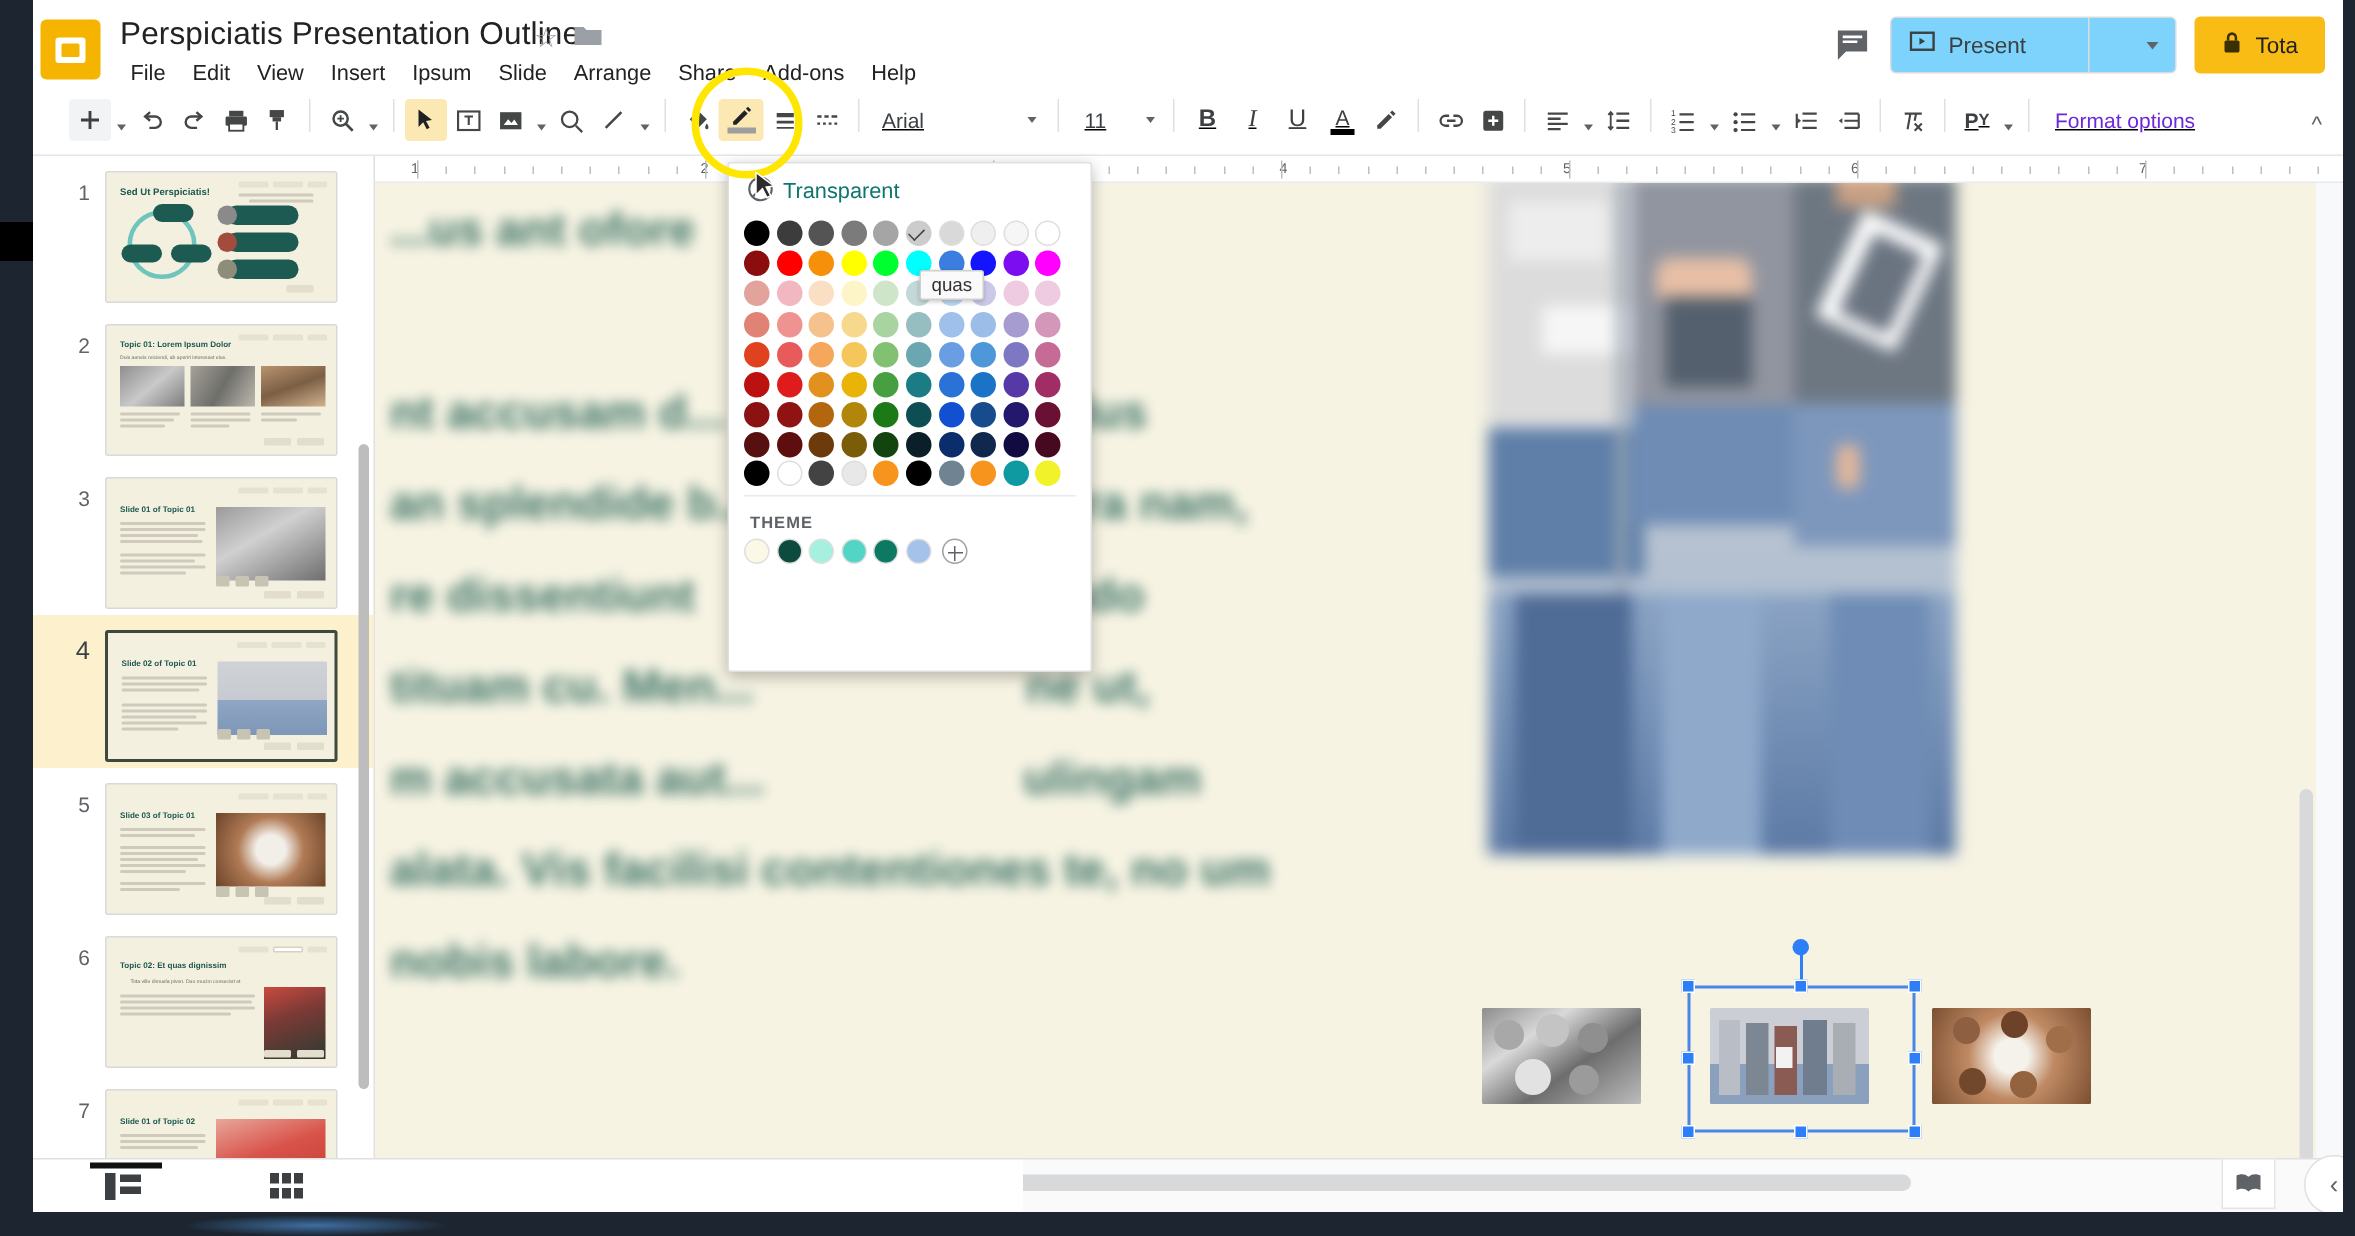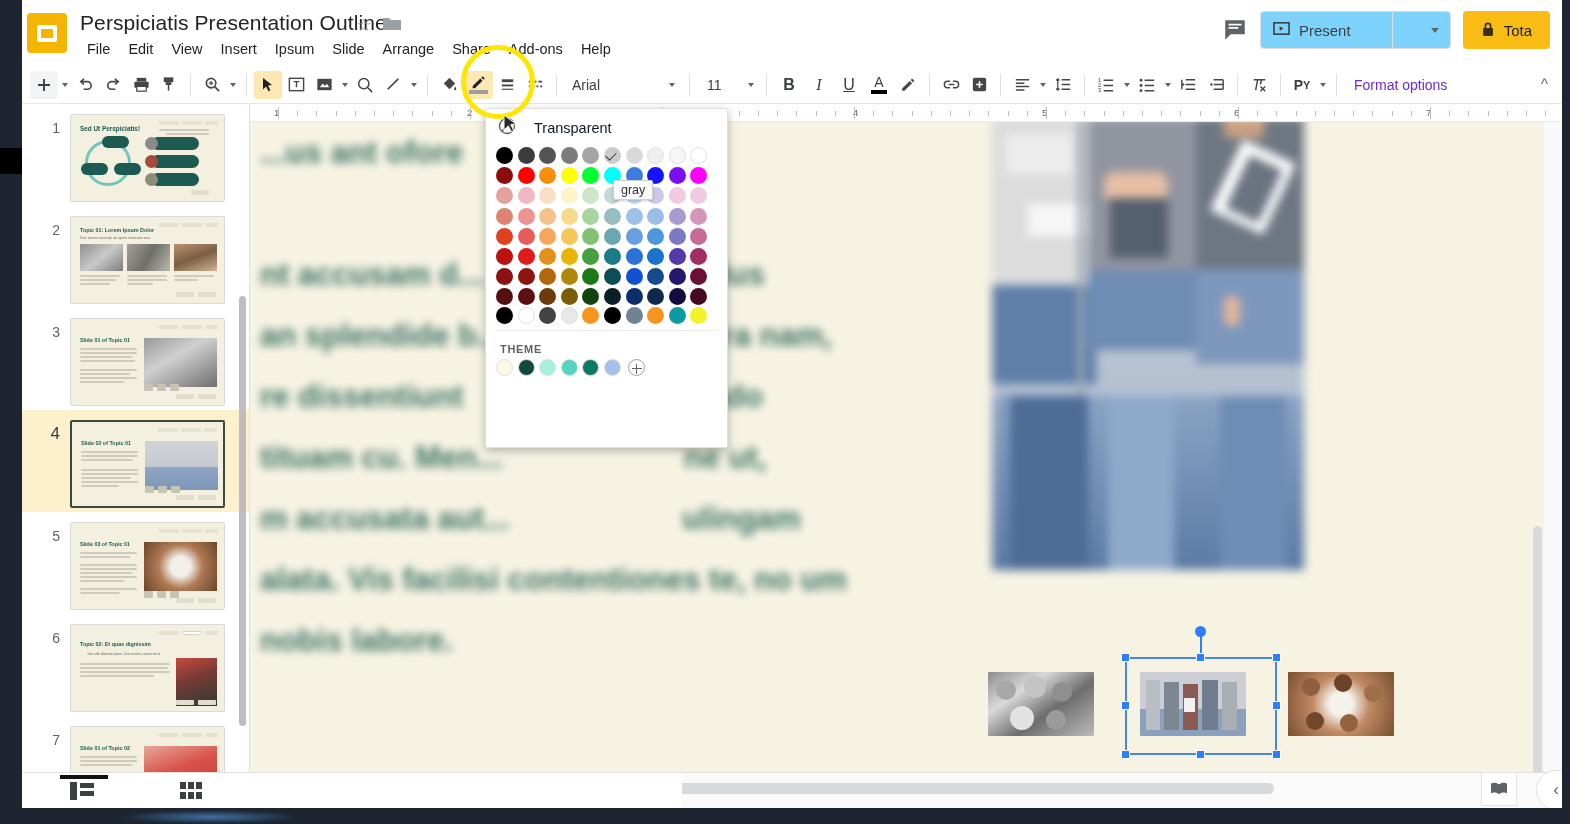--- a/index.html
+++ b/index.html
@@ -65,21 +65,21 @@
   .present-caret { width:30px; height:100%; display:flex; align-items:center; justify-content:center; }
   .btn-share {
     display:flex; align-items:center; gap:9px; height:38px; padding:0 18px;
     background:#F9BC14; border-radius:4px; color:#222; font-size:15px;
   }
 
   
   .toolbar {
     position:absolute; left:0; top:66px; width:1540px; height:38px;
     background:#fff; border-bottom:1px solid #e4e6e8;
-    display:flex; align-items:center; padding-left:8px;
+    display:flex; padding-left:24px;text-decoration:underline;
   }
   .tbtn {
     height:28px; min-width:28px; display:flex; align-items:center; justify-content:center;
     border-radius:3px; color:#444746; padding:0 3px;
   }
   .tbtn.active { background:#fce8b2; }
   .tbtn.plusbg { background:#f1f3f4; }
   .caret { width:13px; display:flex; align-items:center; justify-content:center; color:#5f6368; }
   .caret::after{ content:''; border-left:3.5px solid transparent; border-right:3.5px solid transparent;
                  border-top:4px solid #5f6368; }
@@ -202,21 +202,21 @@
     color:#5f6368; font-size:17px;
   }
 
   
   .picker {
     position:absolute; left:463px; top:108px; width:243px; height:340px;
     background:#fff; border:1px solid #e0e0e0; border-radius:2px;
     box-shadow:0 3px 10px rgba(0,0,0,.26); z-index:30;
   }
   .pk-transparent { display:flex; align-items:center; height:30px; padding:0 0 0 12px; margin-top:4px; }
-  .pk-transparent .lbl { font-size:14.5px; color:#0f172a; margin-left:18px; }
+  .pk-transparent .lbl { font-size:14.5px; color:#0f766e; margin-left:6px; }
   .swatch-grid { padding:4px 0 2px 10px; display:flex; flex-direction:column; gap:3.2px; }
   .sw-row { display:flex; gap:4.6px; }
   .sw { width:17px; height:17px; border-radius:50%; position:relative; }
   .sw.light-edge { border:1px solid #dedede; }
   .sw.checked::after{
     content:''; position:absolute; left:4px; top:3px; width:5px; height:9px;
     border:solid #3c4043; border-width:0 1.9px 1.9px 0; transform:rotate(45deg);
   }
   .pk-section-hdr {
     display:flex; align-items:center; gap:8px; padding:8px 0 4px 14px;
@@ -1058,21 +1058,21 @@
           <div class="sw light-edge" style="background: rgb(251, 248, 230);"></div>
           <div class="sw light-edge" style="background: rgb(14, 75, 63);"></div>
           <div class="sw light-edge" style="background: rgb(166, 240, 224);"></div>
           <div class="sw light-edge" style="background: rgb(82, 213, 196);"></div>
           <div class="sw light-edge" style="background: rgb(12, 122, 98);"></div>
           <div class="sw light-edge" style="background: rgb(164, 194, 234);"></div>
           <div class="custom-add" style="margin-left: 2px;"></div>
         </div>
     </div>
 
-    <div class="tooltip">gray</div>
+    <div class="tooltip">quas</div>
 
     <div class="cursor-arrow">
       <svg width="18" height="22" viewBox="0 0 18 22">
           <path d="M2 1l12 9-5.2.7 3 5.8-2.5 1.3-3-5.9L2 16z" fill="#2b2b2b" stroke="#fff" stroke-width="1"></path>
         </svg>
     </div>
 
   </div>
 </div>
 

